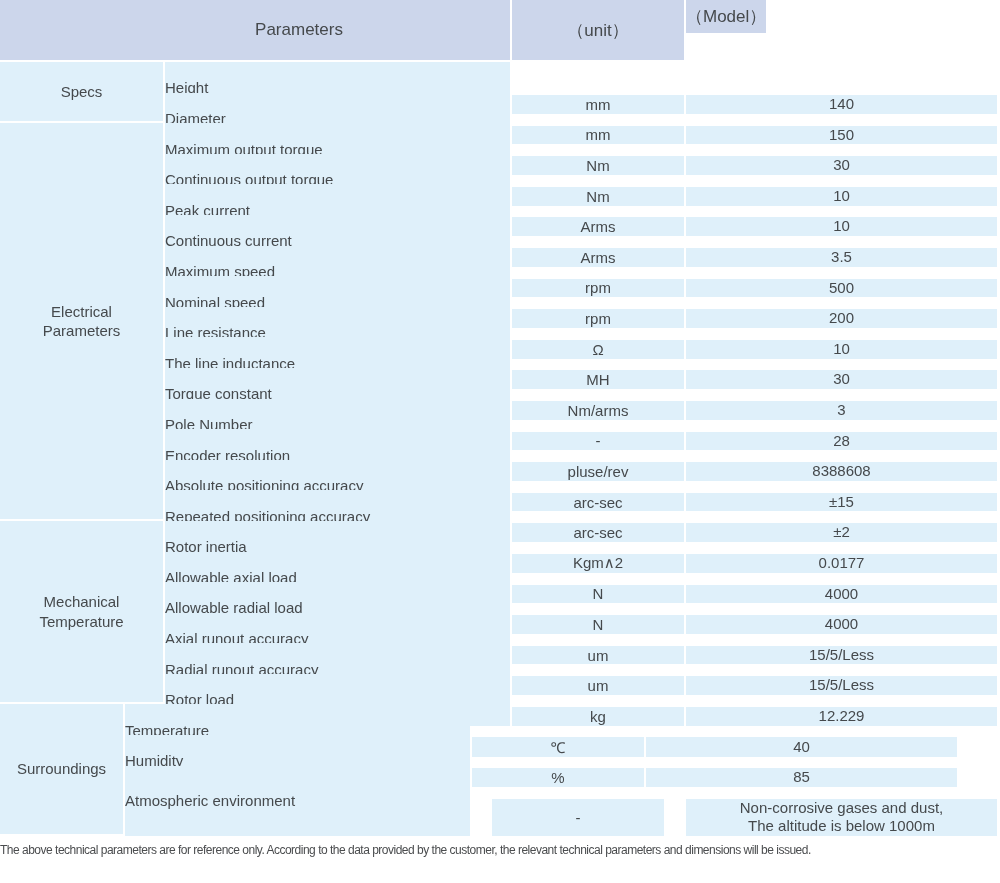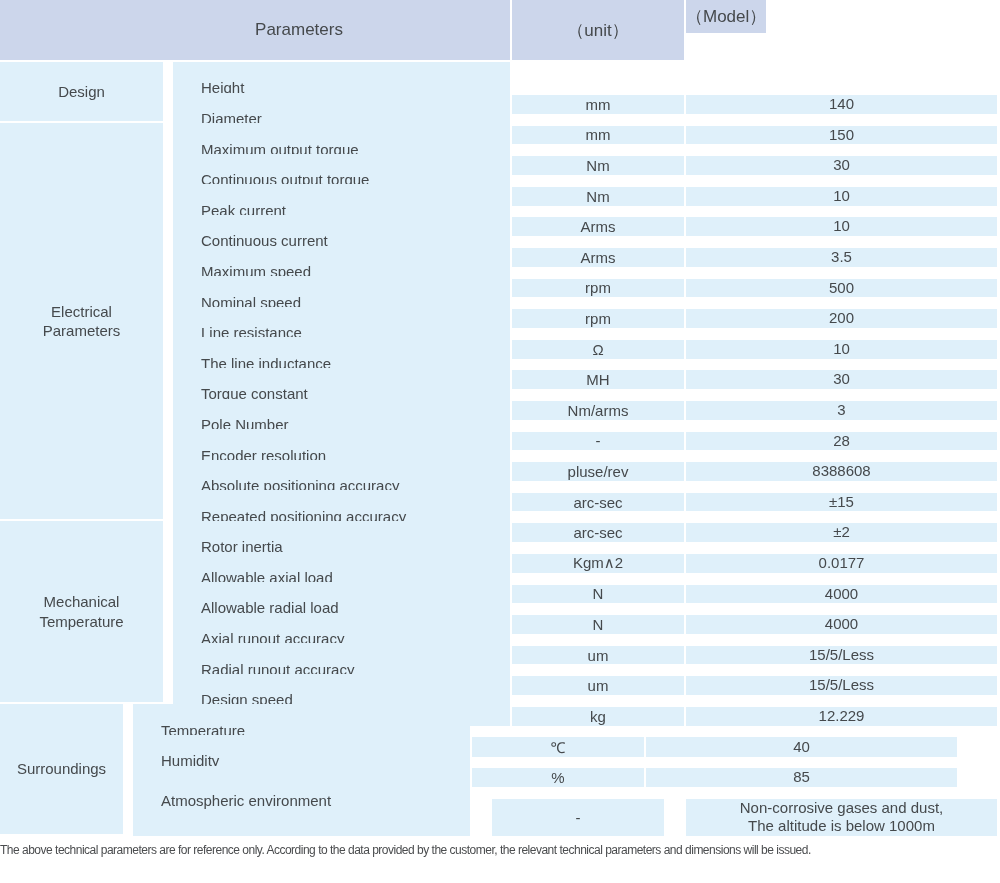--- a/index.html
+++ b/index.html
@@ -50,21 +50,21 @@
     grid-template-columns:345px 172px 311px;
     column-gap:2px;
     height:28.6px;
   }
   .row.tall{height:68px;gap:22px;}
   .cell{
     background:var(--row-bg);
     display:flex;align-items:center;
     font-size:15px;
   }
-  .cell.param{justify-content:flex-start;padding-left:28px;margin-left:8px;}
+  .cell.param{justify-content:flex-start;}
   .cell.unit,.cell.value{justify-content:center;text-align:center;margin-top:33px;}
   .cell.value{white-space:pre-line;line-height:1.25;}
   
   .footer-note{
     margin-top:9px;
     font-size:12px;
     letter-spacing:-0.5px;
     color:var(--footer-text);
     white-space:nowrap;
     width:1000px;
@@ -77,21 +77,21 @@
 <div class="table">
   <div class="header-row">
     <div class="hcell h-params">Parameters</div>
     <div class="hcell">（unit）</div>
     <div class="h-model-stack">
       <div class="hcell h-model">（Model）</div>
     </div>
   </div>
   <div id="sections">
       <div class="section">
-        <div class="sec-label">Design</div>
+        <div class="sec-label">Specs</div>
         <div class="rows">
           <div class="row">
             <div class="cell param">Height</div>
             <div class="cell unit">mm</div>
             <div class="cell value">140</div>
           </div>
           <div class="row">
             <div class="cell param">Diameter</div>
             <div class="cell unit">mm</div>
             <div class="cell value">150</div>
@@ -192,21 +192,21 @@
             <div class="cell param">Axial runout accuracy</div>
             <div class="cell unit">um</div>
             <div class="cell value">15/5/Less</div>
           </div>
           <div class="row">
             <div class="cell param">Radial runout accuracy</div>
             <div class="cell unit">um</div>
             <div class="cell value">15/5/Less</div>
           </div>
           <div class="row">
-            <div class="cell param">Design speed</div>
+            <div class="cell param">Rotor load</div>
             <div class="cell unit">kg</div>
             <div class="cell value">12.229</div>
           </div>
         </div>
       </div>
       <div class="section">
         <div class="sec-label">Surroundings</div>
         <div class="rows">
           <div class="row">
             <div class="cell param">Temperature</div>

